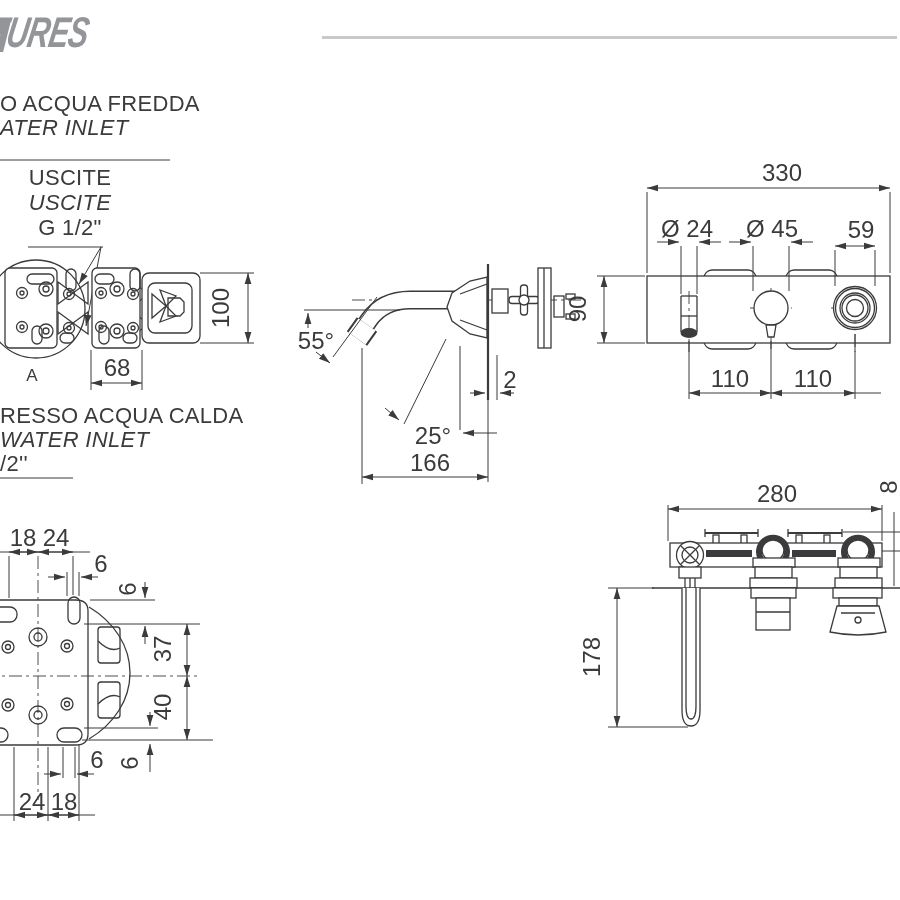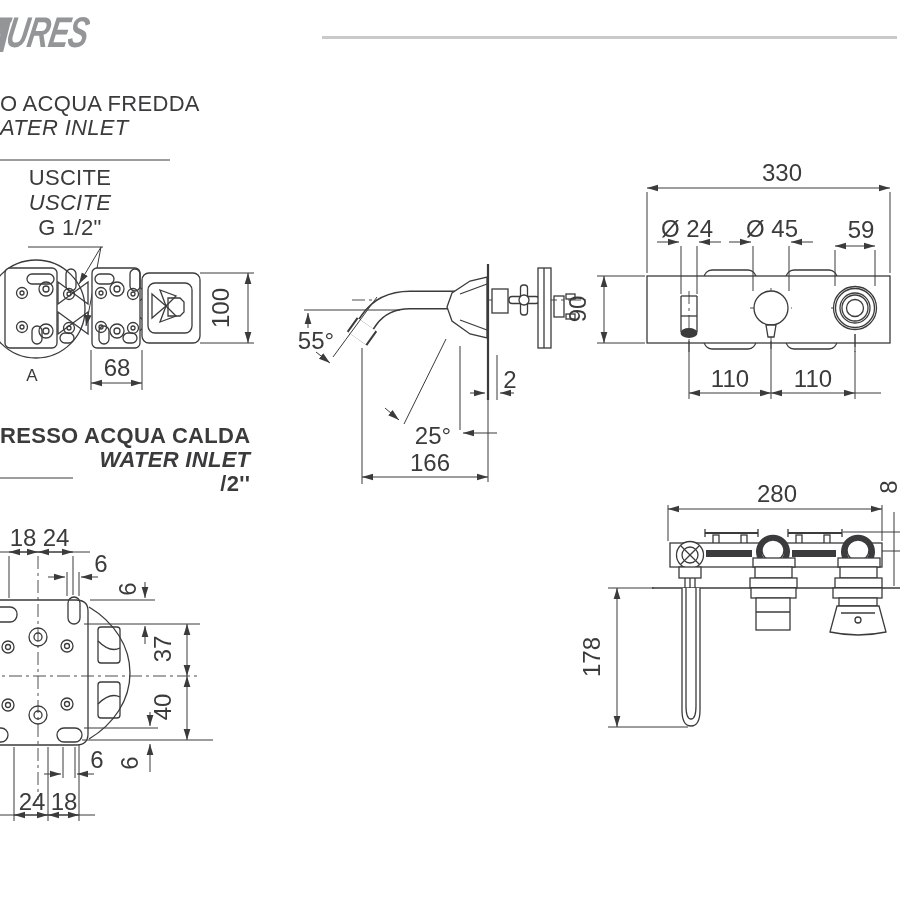--- a/index.html
+++ b/index.html
@@ -8,21 +8,21 @@
   .title{position:absolute;left:-6px;top:8px;margin:0;font-size:43px;font-weight:800;
          font-style:italic;color:#939598;letter-spacing:-1px;
          transform:skewX(-10deg) scaleX(0.70);transform-origin:left top;white-space:nowrap;}
   .title-frag{position:absolute;left:0px;top:21px;width:7px;height:31px;background:#939598;
          transform:skewX(-14deg);}
   .rule{position:absolute;left:322px;top:36px;width:575px;height:3px;background:#c8c9cb;}
   .lbl{position:absolute;font-size:22px;line-height:24px;letter-spacing:0.3px;}
   .lbl .it{font-style:italic;}
   .lbl-cold{left:0;top:92px;text-align:left;}
   .lbl-out{left:0;top:165px;width:140px;text-align:center;line-height:25px;}
-  .lbl-hot{left:0;top:424px;text-align:right;font-weight:bold;}
+  .lbl-hot{left:0;top:404px;text-align:left;}
   .lbl-hot .it{}
   svg{position:absolute;left:0;top:0;}
   svg text{font-family:"Liberation Sans",sans-serif;font-size:22.5px;fill:#3b3b3d;}
   text.big{font-size:24px;}
   .o{fill:none;stroke:#3b3b3d;stroke-width:1.3px;}
   .of{fill:#fff;stroke:#3b3b3d;stroke-width:1.3px;}
   .ob{fill:none;stroke:#3b3b3d;stroke-width:2.2px;}
   .d{fill:none;stroke:#3b3b3d;stroke-width:1px;}
   .cl{fill:none;stroke:#3b3b3d;stroke-width:0.9px;stroke-dasharray:13 4 3 4;}
   .ink{fill:#3b3b3d;stroke:none;}

